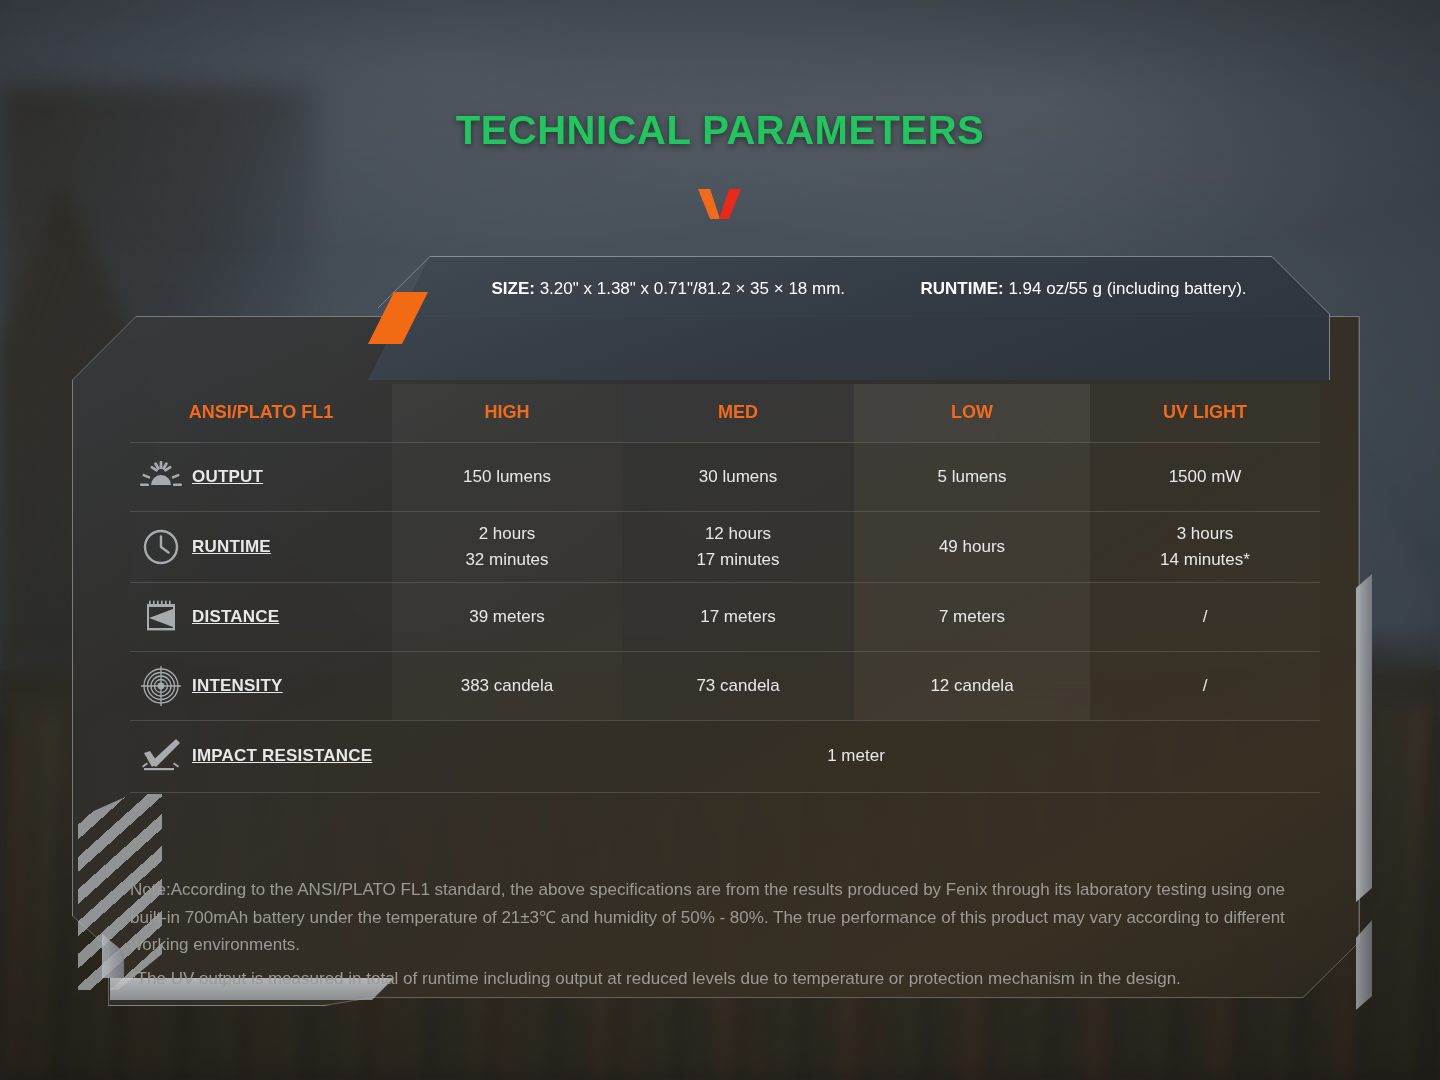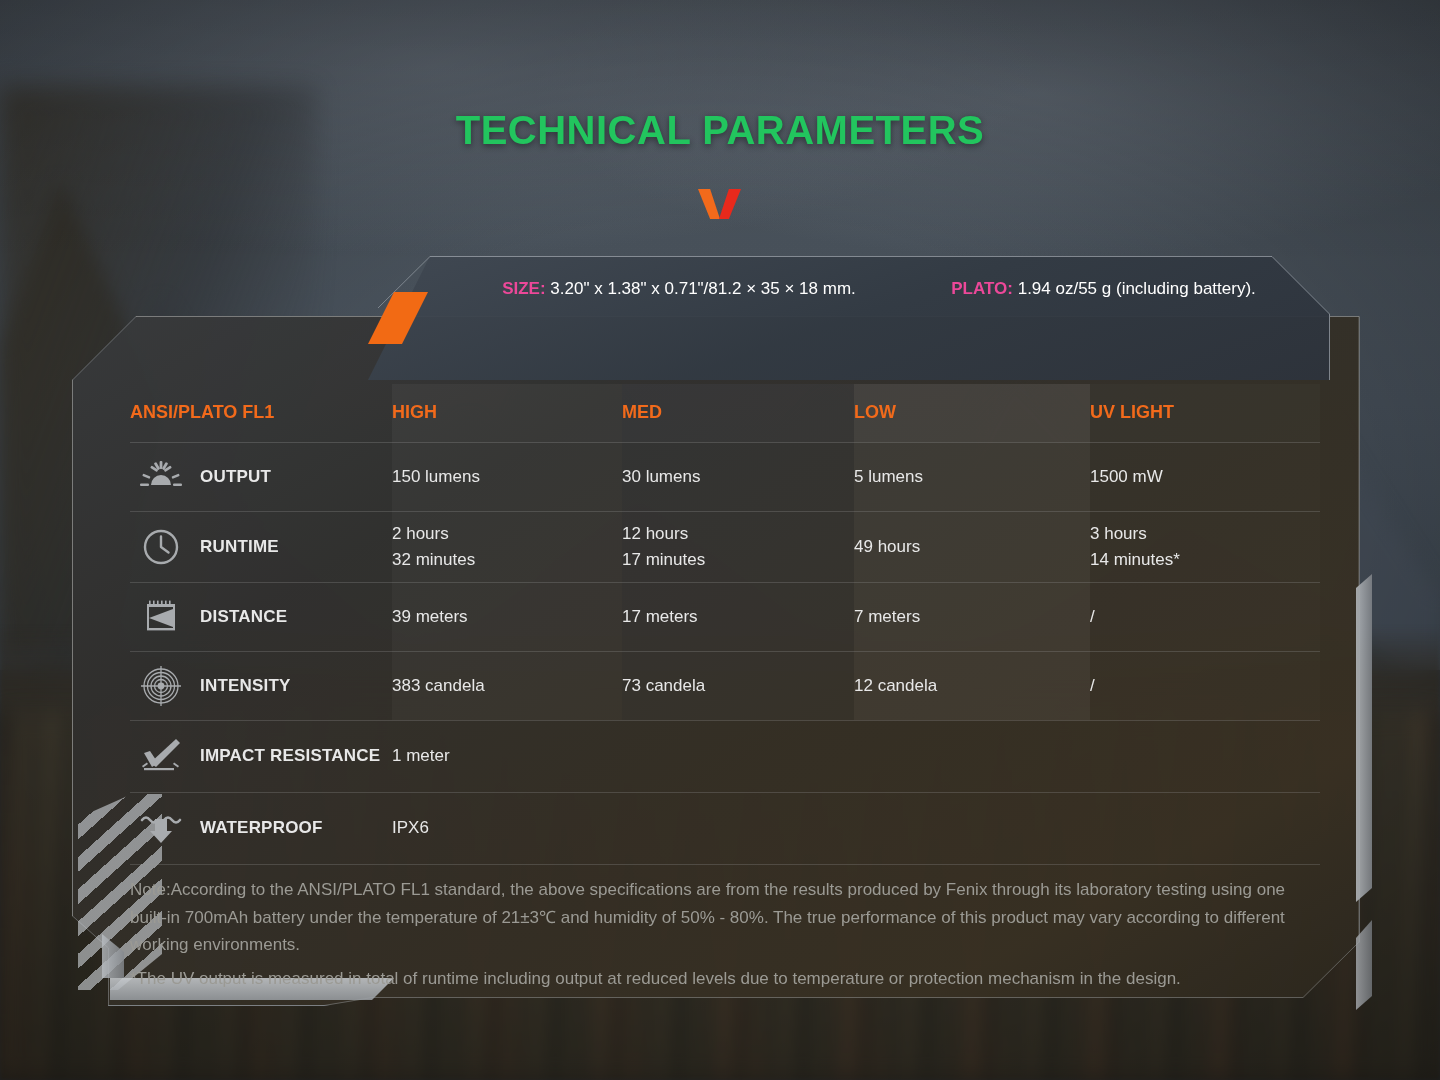--- a/index.html
+++ b/index.html
@@ -85,21 +85,21 @@
   #top-panel .tp-outline {
     position:absolute; inset:0; pointer-events:none;
   }
   #top-panel .tp-tab {
     position:absolute; left:0; top:36px; width:60px; height:52px;
     background:#f26a14;
     clip-path:polygon(26px 0, 60px 0, 34px 100%, 0 100%);
   }
   .tp-text { position:absolute; left:58px; right:18px; top:0; bottom:0; }
   .tp-line1 { padding-top:23px; text-align:center; font-size:17px; color:#ffffff; white-space:nowrap; }
-  .tp-line1 .lbl { color:#ec4899; font-weight:bold;margin-left:20px; }
+  .tp-line1 .lbl { color:#ffffff; font-weight:bold; }
   .tp-line1 .gap { display:inline-block; width:66px; }
   .tp-note {
     margin-top:12px; text-align:center; font-size:13.5px; line-height:1.55;
     color:#9aa0a6; padding:0 38px;
   }
 
   
   #main-panel {
     position:absolute; left:72px; top:316px; width:1288px; height:690px; z-index:4;
   }
@@ -159,21 +159,21 @@
     border-collapse:collapse; table-layout:fixed;
   }
   #spec-table col.c-label { width:262px; }
   #spec-table col.c-high  { width:230px; }
   #spec-table col.c-med   { width:232px; }
   #spec-table col.c-low   { width:236px; }
   #spec-table col.c-uv    { width:230px; }
 
   #spec-table th, #spec-table td {
     border-bottom:1px solid rgba(150,150,150,.28);
-    text-align:left; vertical-align:middle;
+    text-align:center; vertical-align:middle;
     color:#e8e8e8; font-size:17px;
   }
   #spec-table thead th {
     height:58px; font-size:18px; font-weight:bold; color:#f26a1b;
     border-bottom:1px solid rgba(150,150,150,.3);
   }
   
   .tint-high { background:rgba(255,255,255,.030); }
   .tint-med  { background:rgba(120,140,170,.045); }
   .tint-low  { background:rgba(255,255,255,.055); }
@@ -185,21 +185,21 @@
 
   #spec-table tbody tr { height:69px; }
   #spec-table tbody tr.tall { height:71px; }
   #spec-table tbody tr.wide-row { height:72px; }
 
   td.rowlabel {
     text-align:left; padding-left:8px;
     color:#b9bcbf; font-size:18px; font-weight:bold;
     letter-spacing:.2px;
   }
-  .lbl-inner { display:flex; align-items:center; gap:16px; }
+  .lbl-inner { display:flex; align-items:center; gap:8px;text-decoration:underline; }
   .ico { width:46px; height:40px; flex:0 0 46px; display:flex; align-items:center; justify-content:center; }
   .ico svg { display:block; }
   .val2 { line-height:1.5; }
 
   
   td.merged { text-align:center; color:#ffffff; font-size:17px; }
 
   
   #note {
     position:absolute; left:58px; top:560px; width:1196px;
@@ -243,21 +243,21 @@
     <polyline points="0,124 0,124" fill="none"></polyline>
     <path d="M62,0.5 L904,0.5 L961.5,58 L961.5,124" fill="none" stroke="rgba(195,201,208,.55)" stroke-width="1"></path>
     <path d="M62,0.5 L10,52" fill="none" stroke="rgba(195,201,208,.45)" stroke-width="1"></path>
   </svg>
   <div class="tp-tab"></div>
   <div class="tp-text">
     <div class="tp-line1">
       <span class="lbl">SIZE:</span>
       <span>3.20" x 1.38" x 0.71"/81.2 × 35 × 18 mm.</span>
       <span class="gap"></span>
-      <span class="lbl">PLATO:</span>
+      <span class="lbl">RUNTIME:</span>
       <span>1.94 oz/55 g (including battery).</span>
     </div>
   </div>
 </div>
 
 <div id="main-panel">
   <div class="mp-bg"></div>
   <svg class="mp-edge" width="1288" height="690" viewBox="0 0 1288 690">
     <path d="M64,0.5 L1287,0.5 L1287,626 L1231,681.5 L300,681.5 L252,689.5 L36.5,689.5 L36.5,632 L0.5,600 L0.5,64 Z" fill="none" stroke="rgba(178,184,190,.38)" stroke-width="1"></path>
   </svg>
@@ -416,37 +416,20 @@
                   <rect x="33" y="27" width="6" height="2" transform="rotate(35 36 28)"></rect>
                 </g>
               </svg>
             </span>
             <span>IMPACT RESISTANCE</span>
           </span>
         </td>
         <td class="merged" colspan="4">1 meter</td>
       </tr>
 
-      <tr class="wide-row">
-        <td class="rowlabel">
-          <span class="lbl-inner">
-            <span class="ico">
-              <svg width="44" height="34" viewBox="0 0 44 34">
-                <g fill="none" stroke="#a8abae" stroke-width="2.6" stroke-linecap="round">
-                  <path d="M3 9 q4 -5 8 0 t8 0"></path>
-                  <path d="M25 9 q4 -5 8 0 t8 0"></path>
-                </g>
-                <polygon points="16,8 28,8 28,20 33,20 22,32 11,20 16,20" fill="#a8abae"></polygon>
-              </svg>
-            </span>
-            <span>WATERPROOF</span>
-          </span>
-        </td>
-        <td class="merged" colspan="4">IPX6</td>
-      </tr>
     </tbody>
   </table>
 
   <div id="note">
     <div>Note:According to the ANSI/PLATO FL1 standard, the above specifications are from the results produced by Fenix through its laboratory testing using one built-in 700mAh battery under the temperature of 21±3℃ and humidity of 50% - 80%. The true performance of this product may vary according to different working environments.</div>
     <div class="n2">*The UV output is measured in total of runtime including output at reduced levels due to temperature or protection mechanism in the design.</div>
   </div>
 </div>
 
 </body></html>

